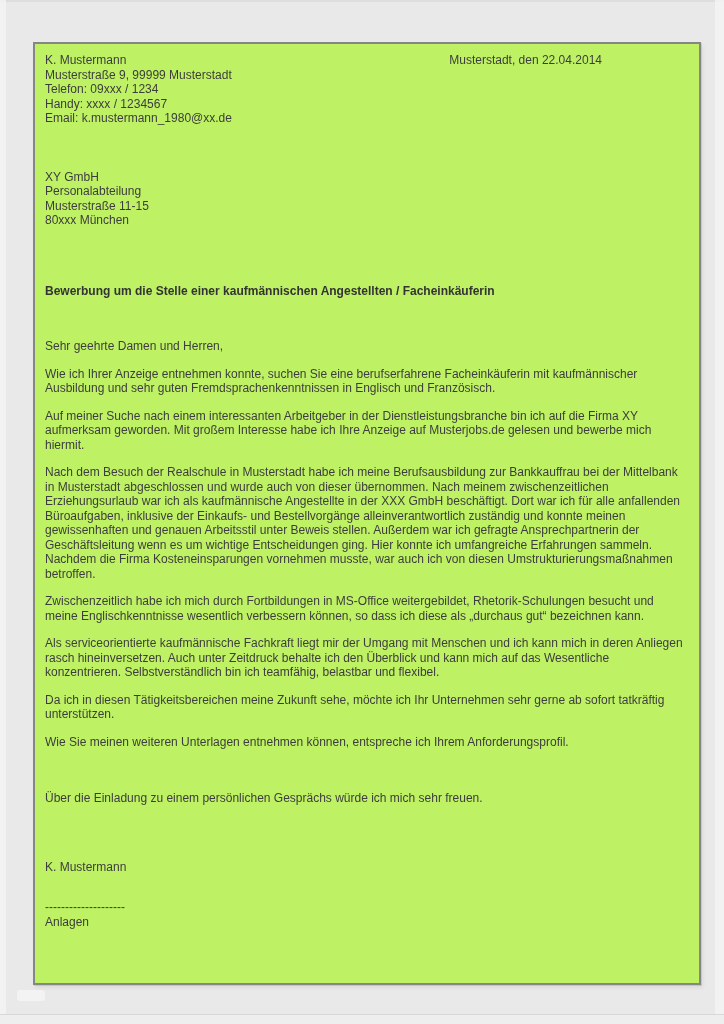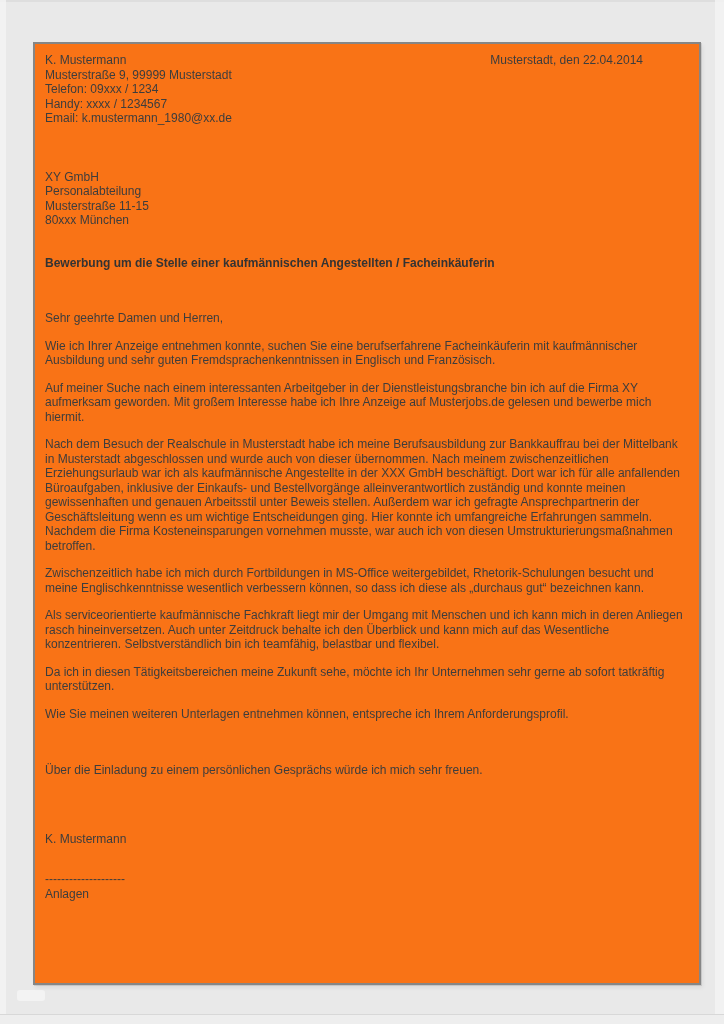--- a/index.html
+++ b/index.html
@@ -34,35 +34,35 @@
     background: #f3f3f3; border-radius: 3px;
   }
 
   
   .letter {
     position: absolute;
     left: 33px; top: 42px;
     width: 668px; height: 943px;
     box-sizing: border-box;
     border: 2px solid #868686;
-    background: #f97316;
+    background: #bef264;
     box-shadow: 1px 1px 0 rgba(0,0,0,0.10), 2px 3px 4px rgba(0,0,0,0.06);
     padding: 9px 12px 0 10px;
     color: #3d3d3d;
     font-size: 12px;
     line-height: 14.5px;
   }
 
   .header-row { display: flex; justify-content: space-between; align-items: flex-start; }
-  .date { margin-right: 44px; white-space: nowrap; }
+  .date { margin-right: 85px; white-space: nowrap; }
 
   .recipient-block { margin-top: 44px; }
 
   .subject {
-    margin: 28px 0 0 0;
+    margin: 56px 0 0 0;
     font-weight: bold;
     color: #333333;
   }
 
   .salutation { margin: 41px 0 0 0; }
 
   p.body-par { margin: 13px 0 0 0; }
   p.body-par.gap-2 { margin-top: 42px; }
 
   .closing   { margin: 41px 0 0 0; }

